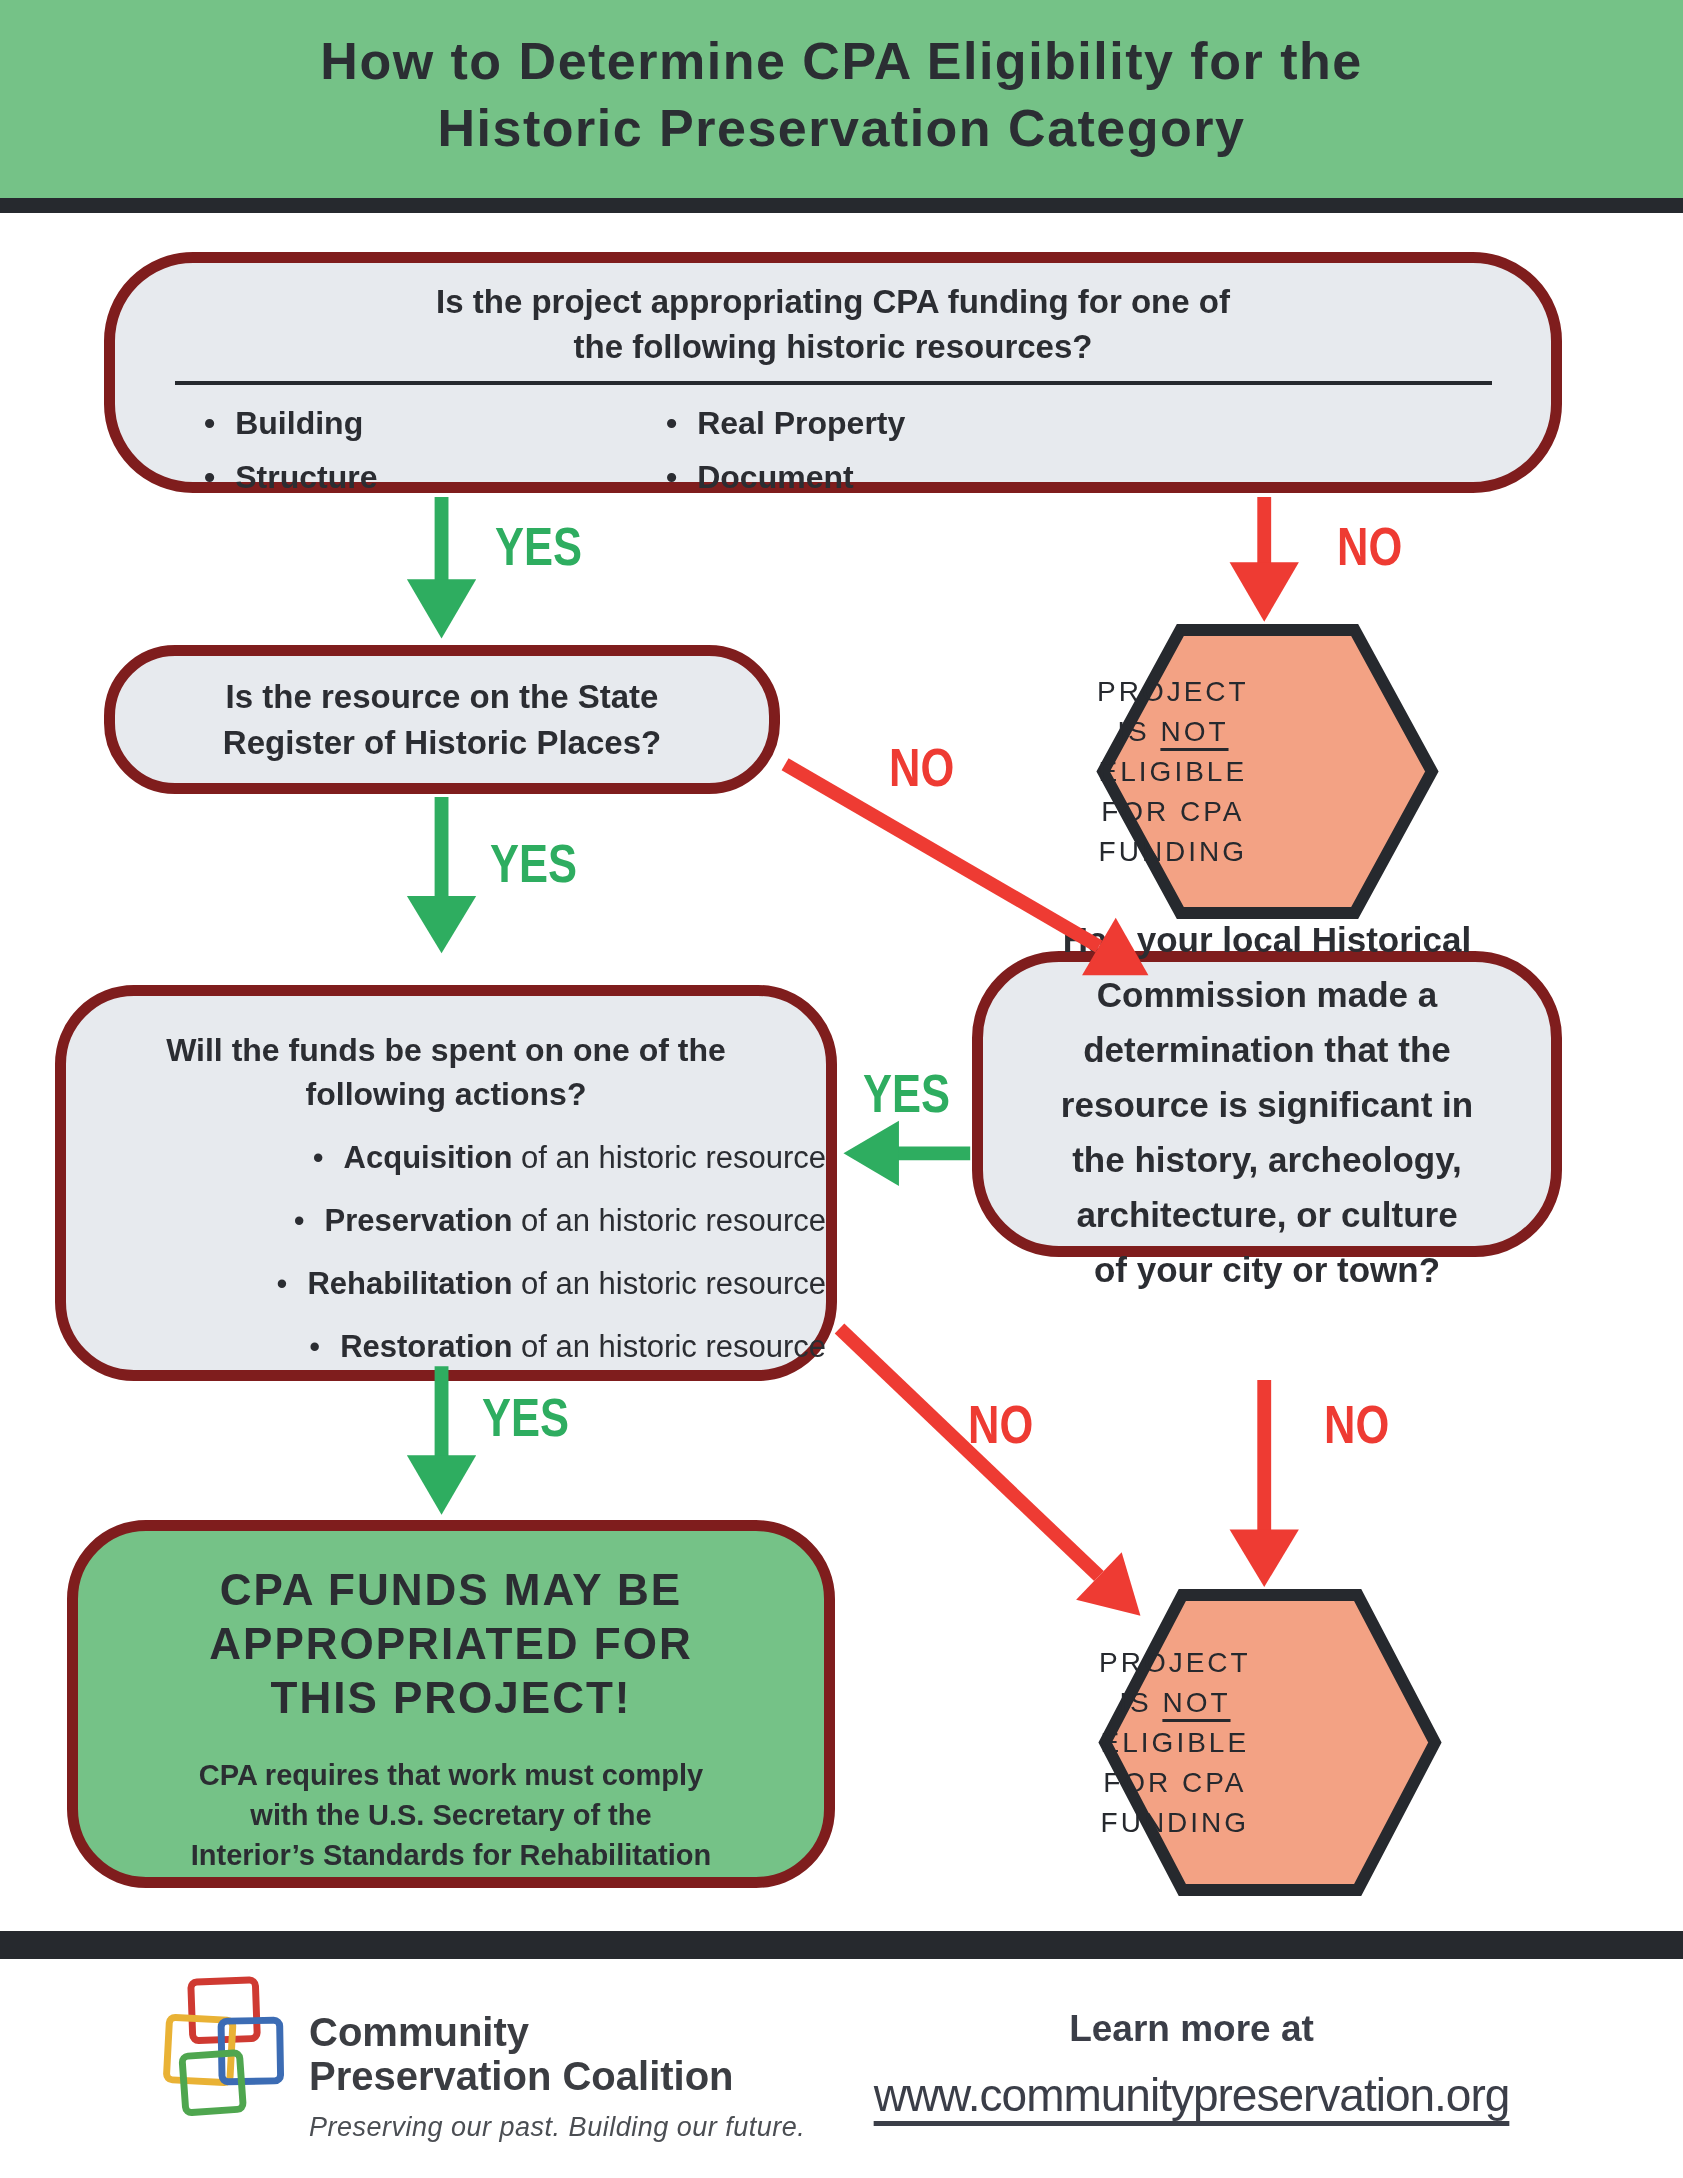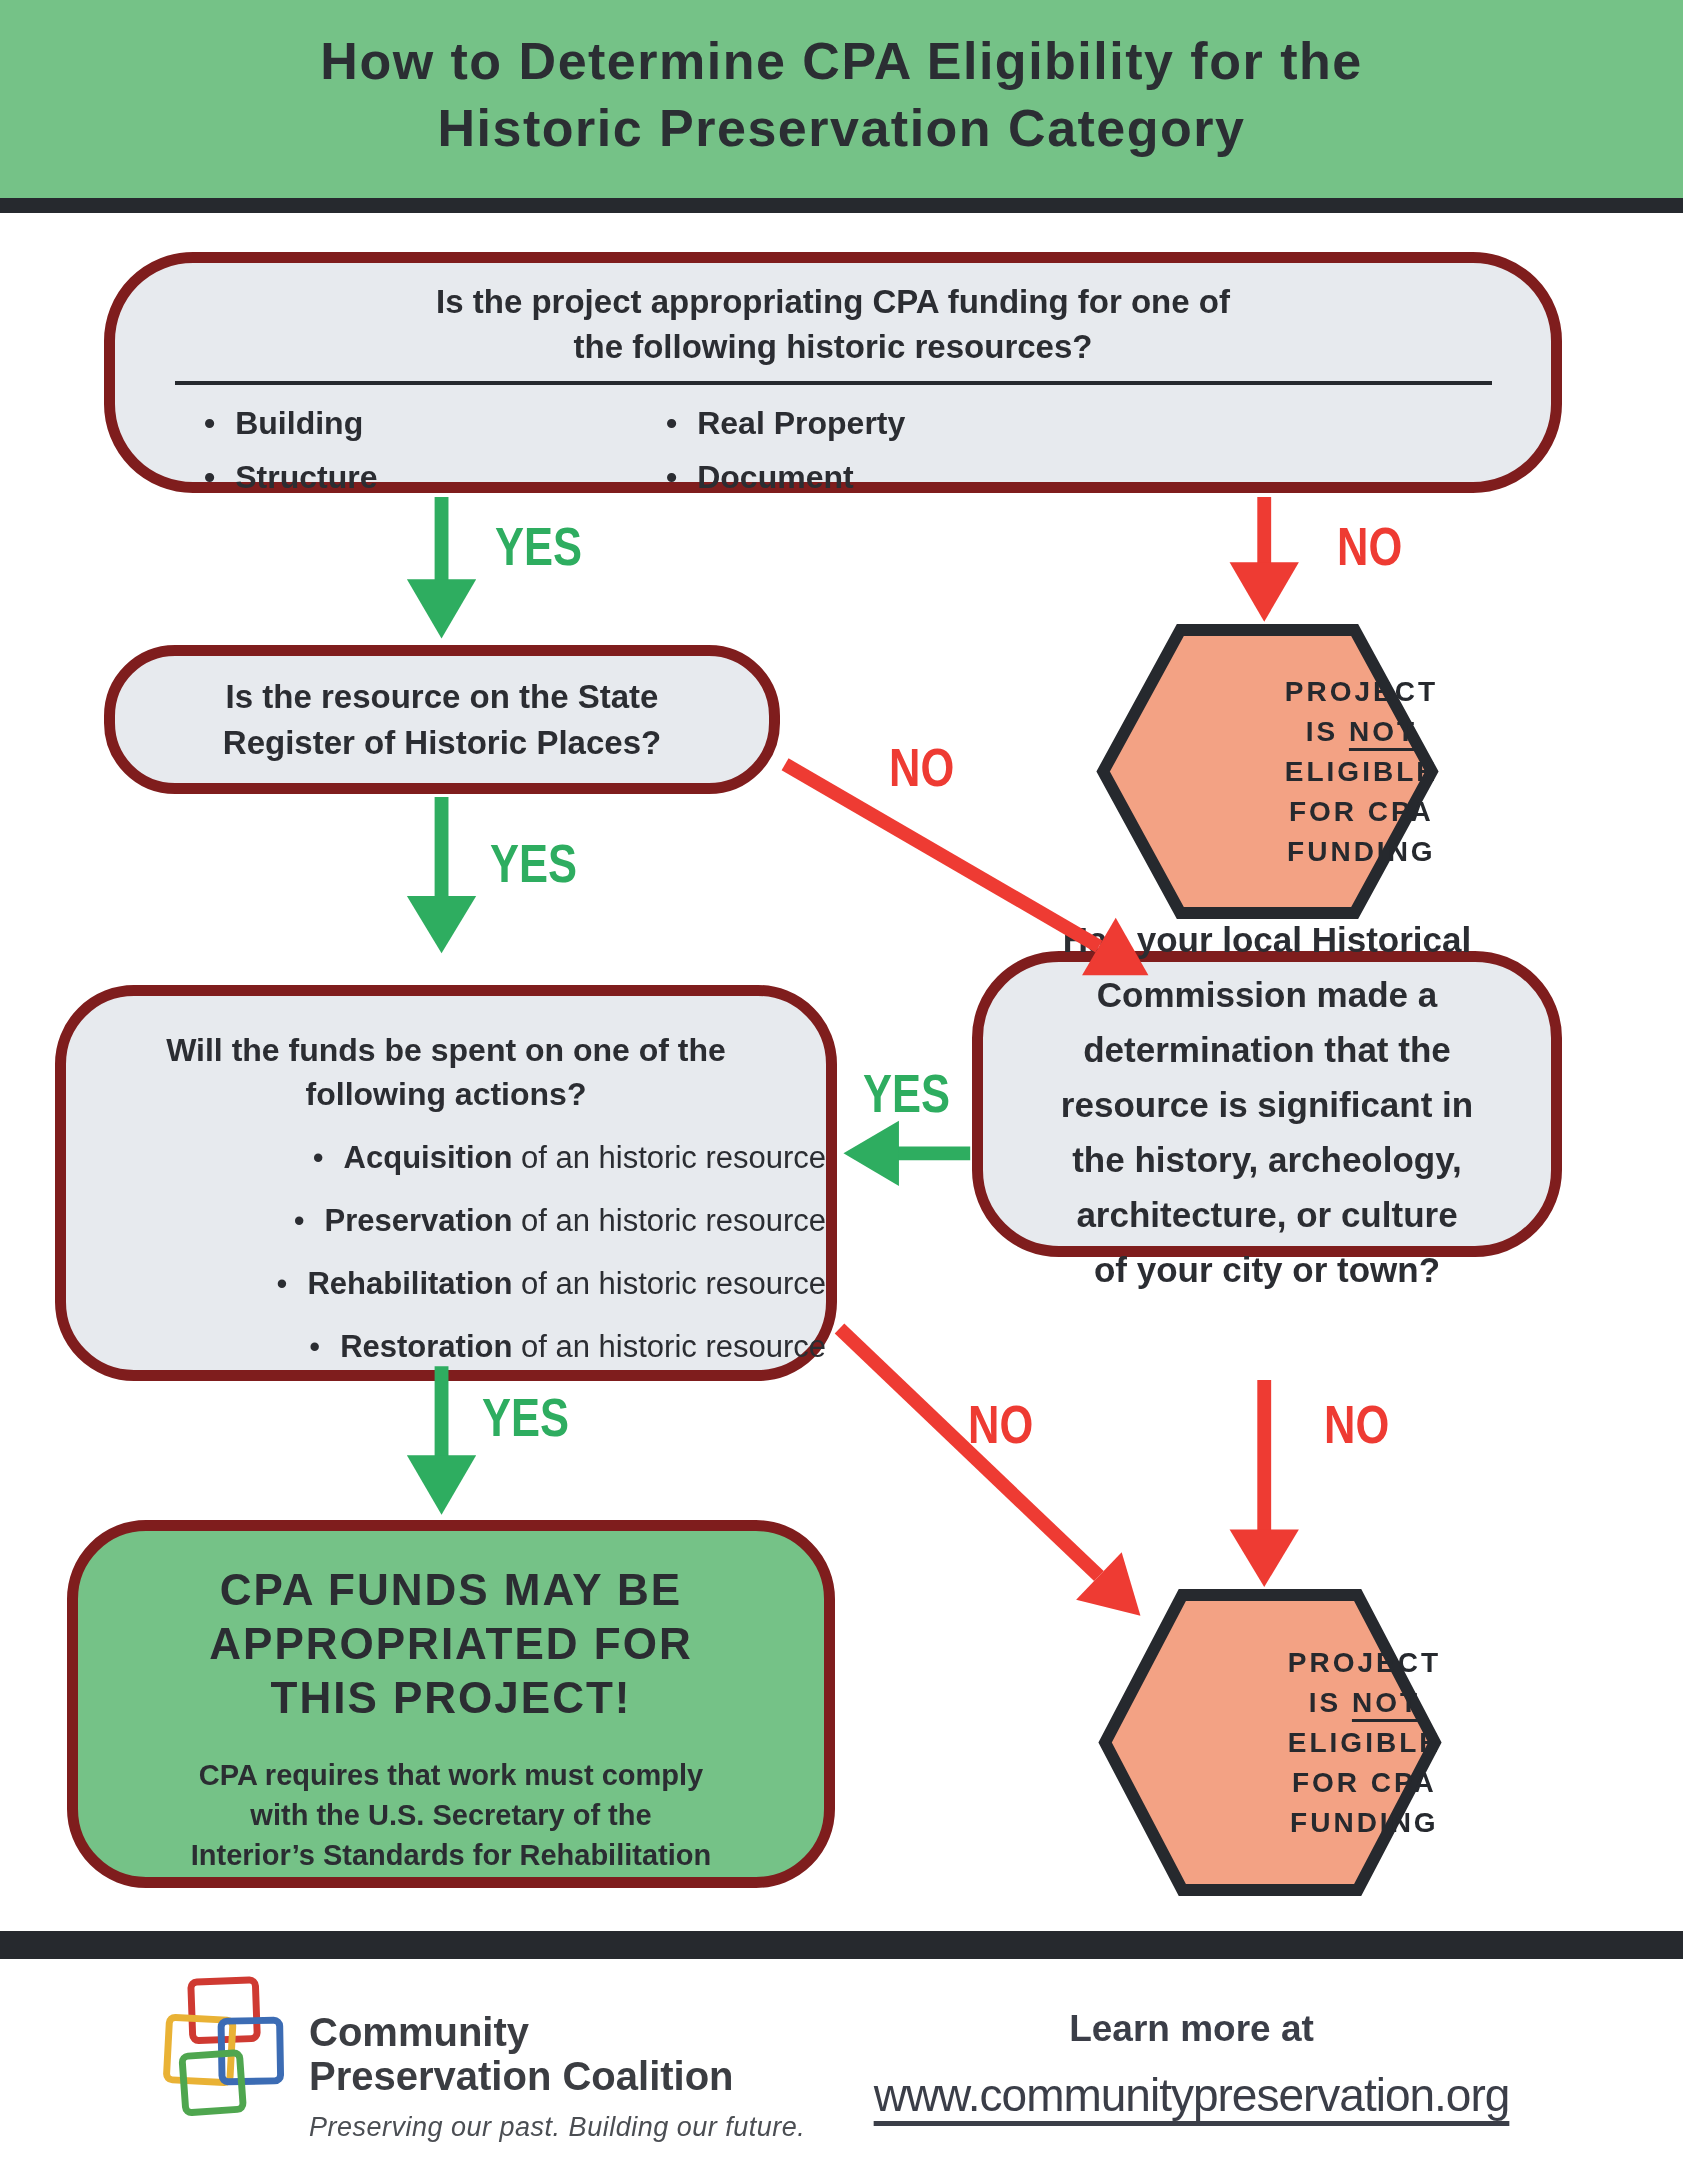--- a/index.html
+++ b/index.html
@@ -41,22 +41,22 @@
 
   #node-approved{left:67px;top:1520px;width:768px;height:368px;border-radius:79px;
       background:#75c287;text-align:center;}
   .approved-heading{margin-top:32px;font-size:44px;font-weight:700;letter-spacing:2px;line-height:54px;}
   .approved-sub{margin-top:30px;font-size:29px;font-weight:700;line-height:40px;}
 
   
   .hex{position:absolute;}
   .hex svg{position:absolute;left:0;top:0;overflow:visible;}
   .hex-text{position:absolute;left:0;top:0;width:100%;height:100%;
-      display:flex;align-items:center;justify-content:flex-end;text-align:center;
-      font-size:28px;font-weight:700;letter-spacing:3px;line-height:40px;color:#26292e;}
+      display:flex;align-items:center;justify-content:flex-start;text-align:center;
+      font-size:28px;font-weight:400;letter-spacing:3px;line-height:40px;color:#26292e;}
   .hex-text u{text-decoration-thickness:3px;text-underline-offset:7px;}
   #hex-1{left:1097px;top:624px;width:341px;height:295px;}
   #hex-2{left:1099px;top:1589px;width:342px;height:307px;}
 
   
   .arrows{position:absolute;left:0;top:0;width:1683px;height:2178px;pointer-events:none;}
   .lbl{position:absolute;font-size:53px;font-weight:700;line-height:1;
       transform:scaleX(0.82);transform-origin:left top;}
   .lbl-yes{color:#2ead60;}
   .lbl-no{color:#ee3b33;}

